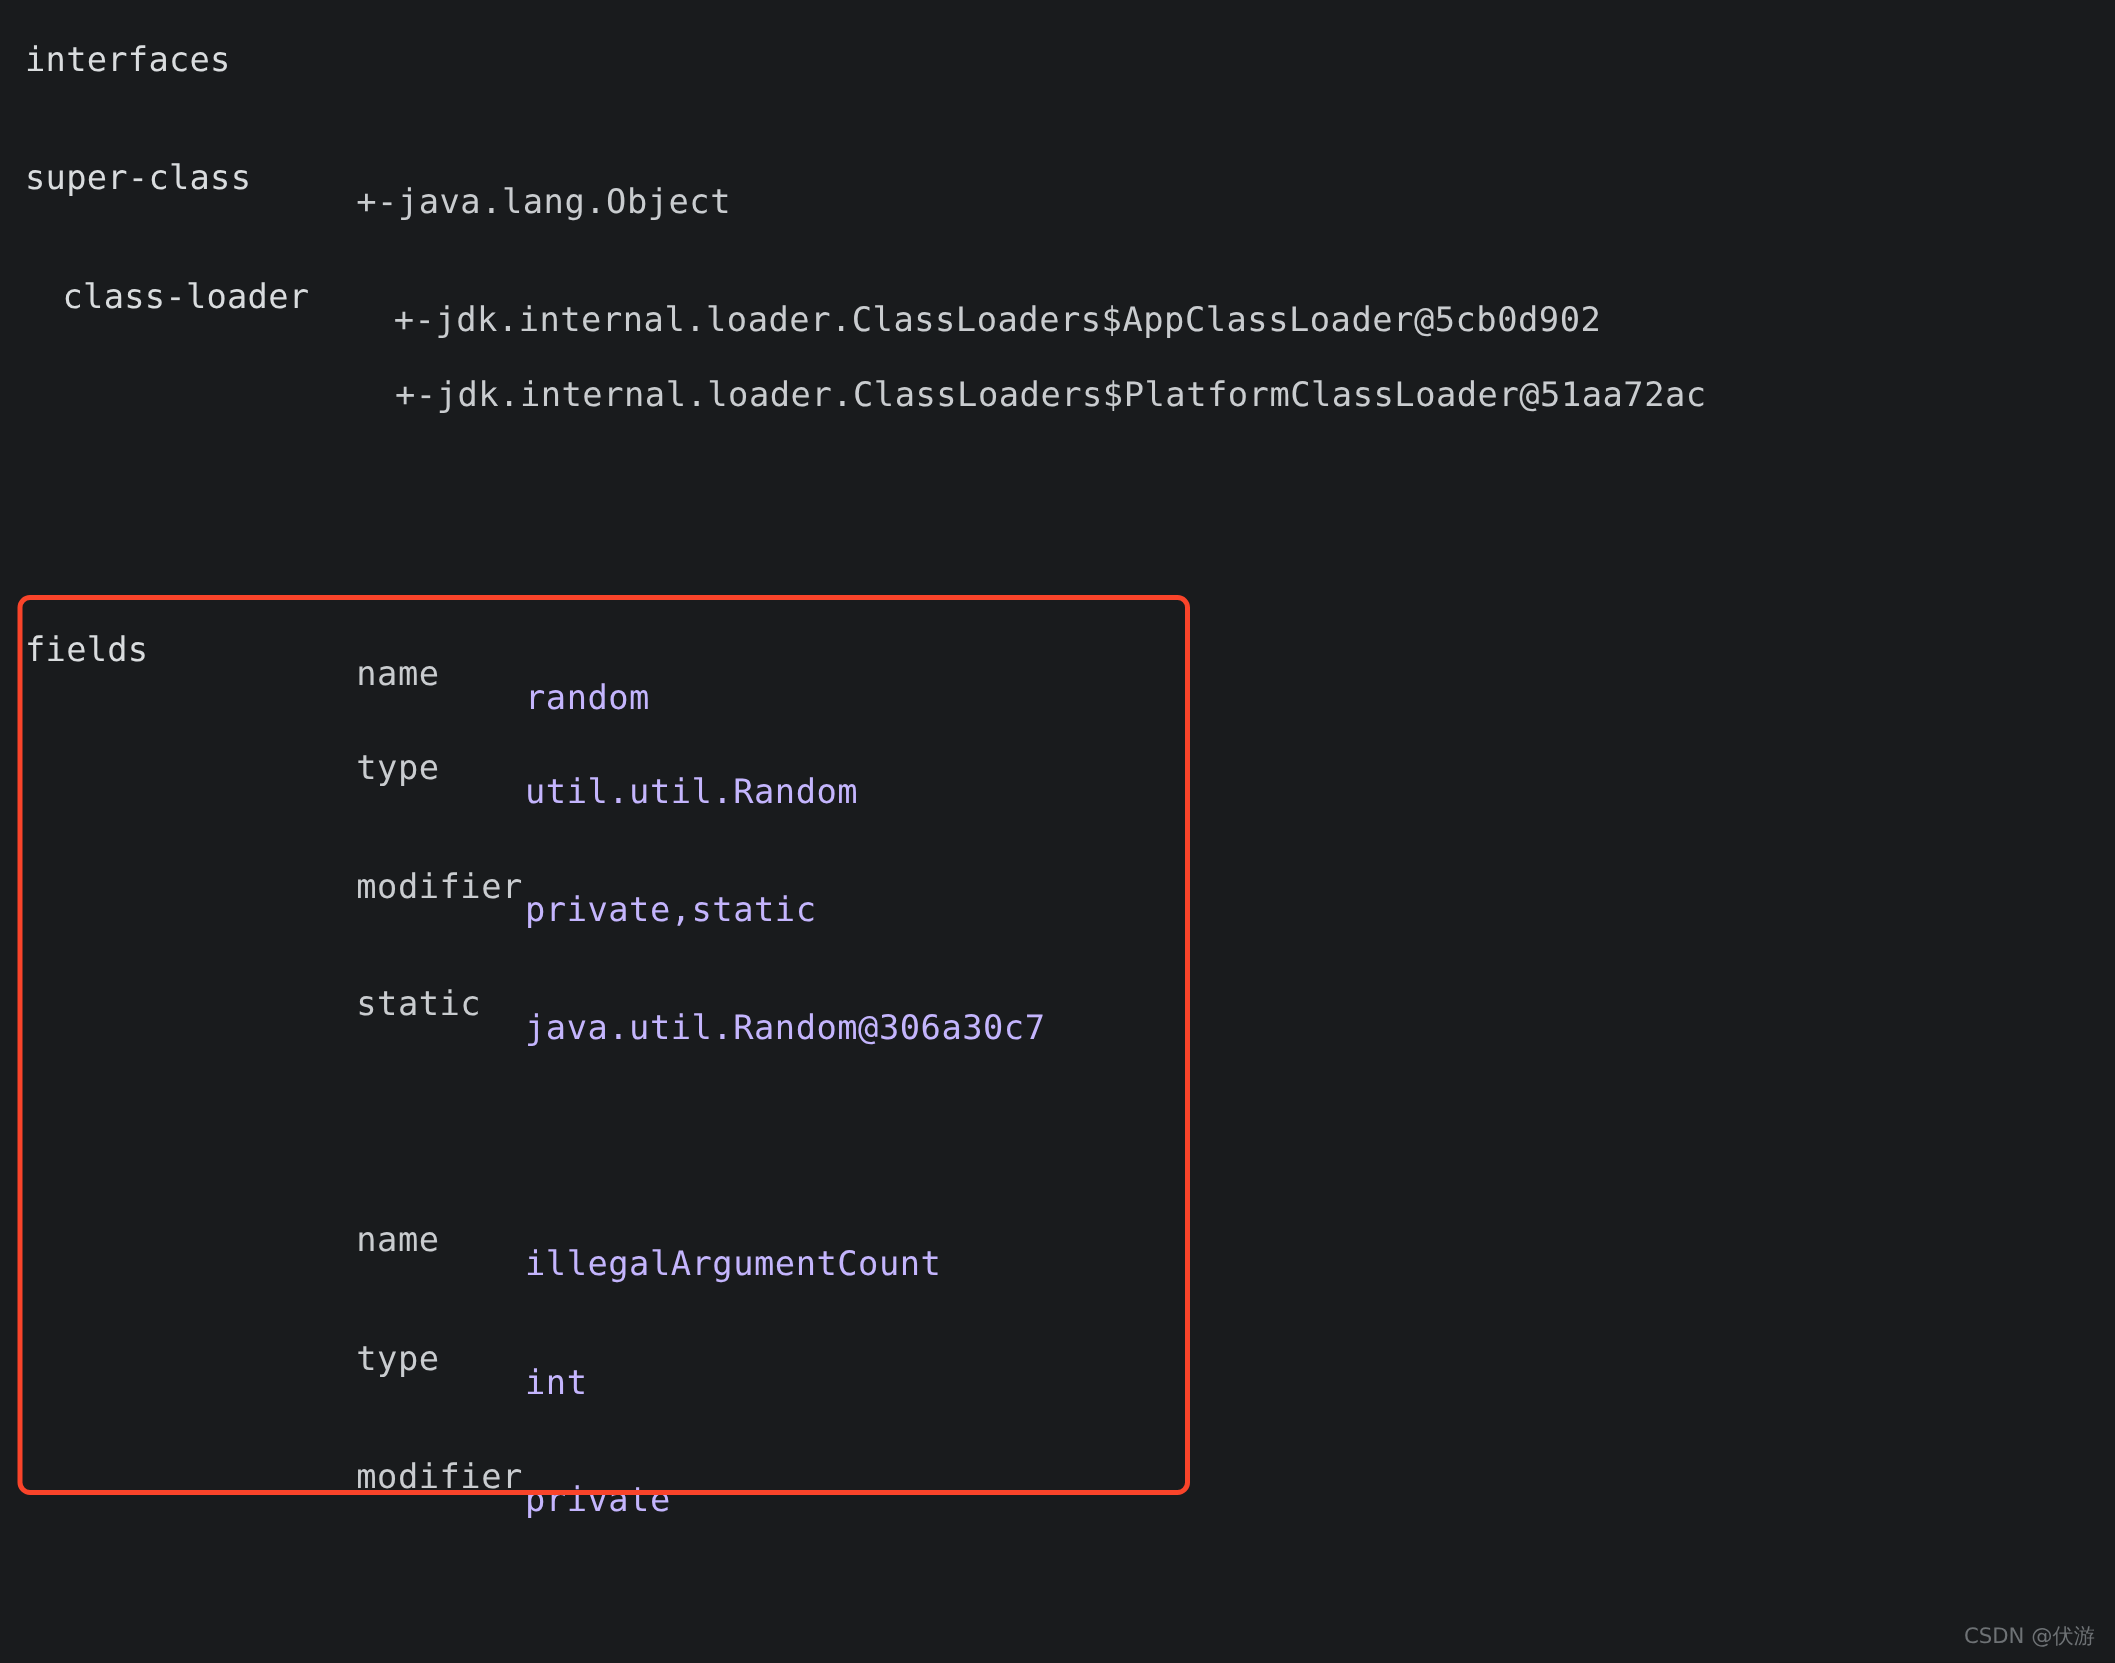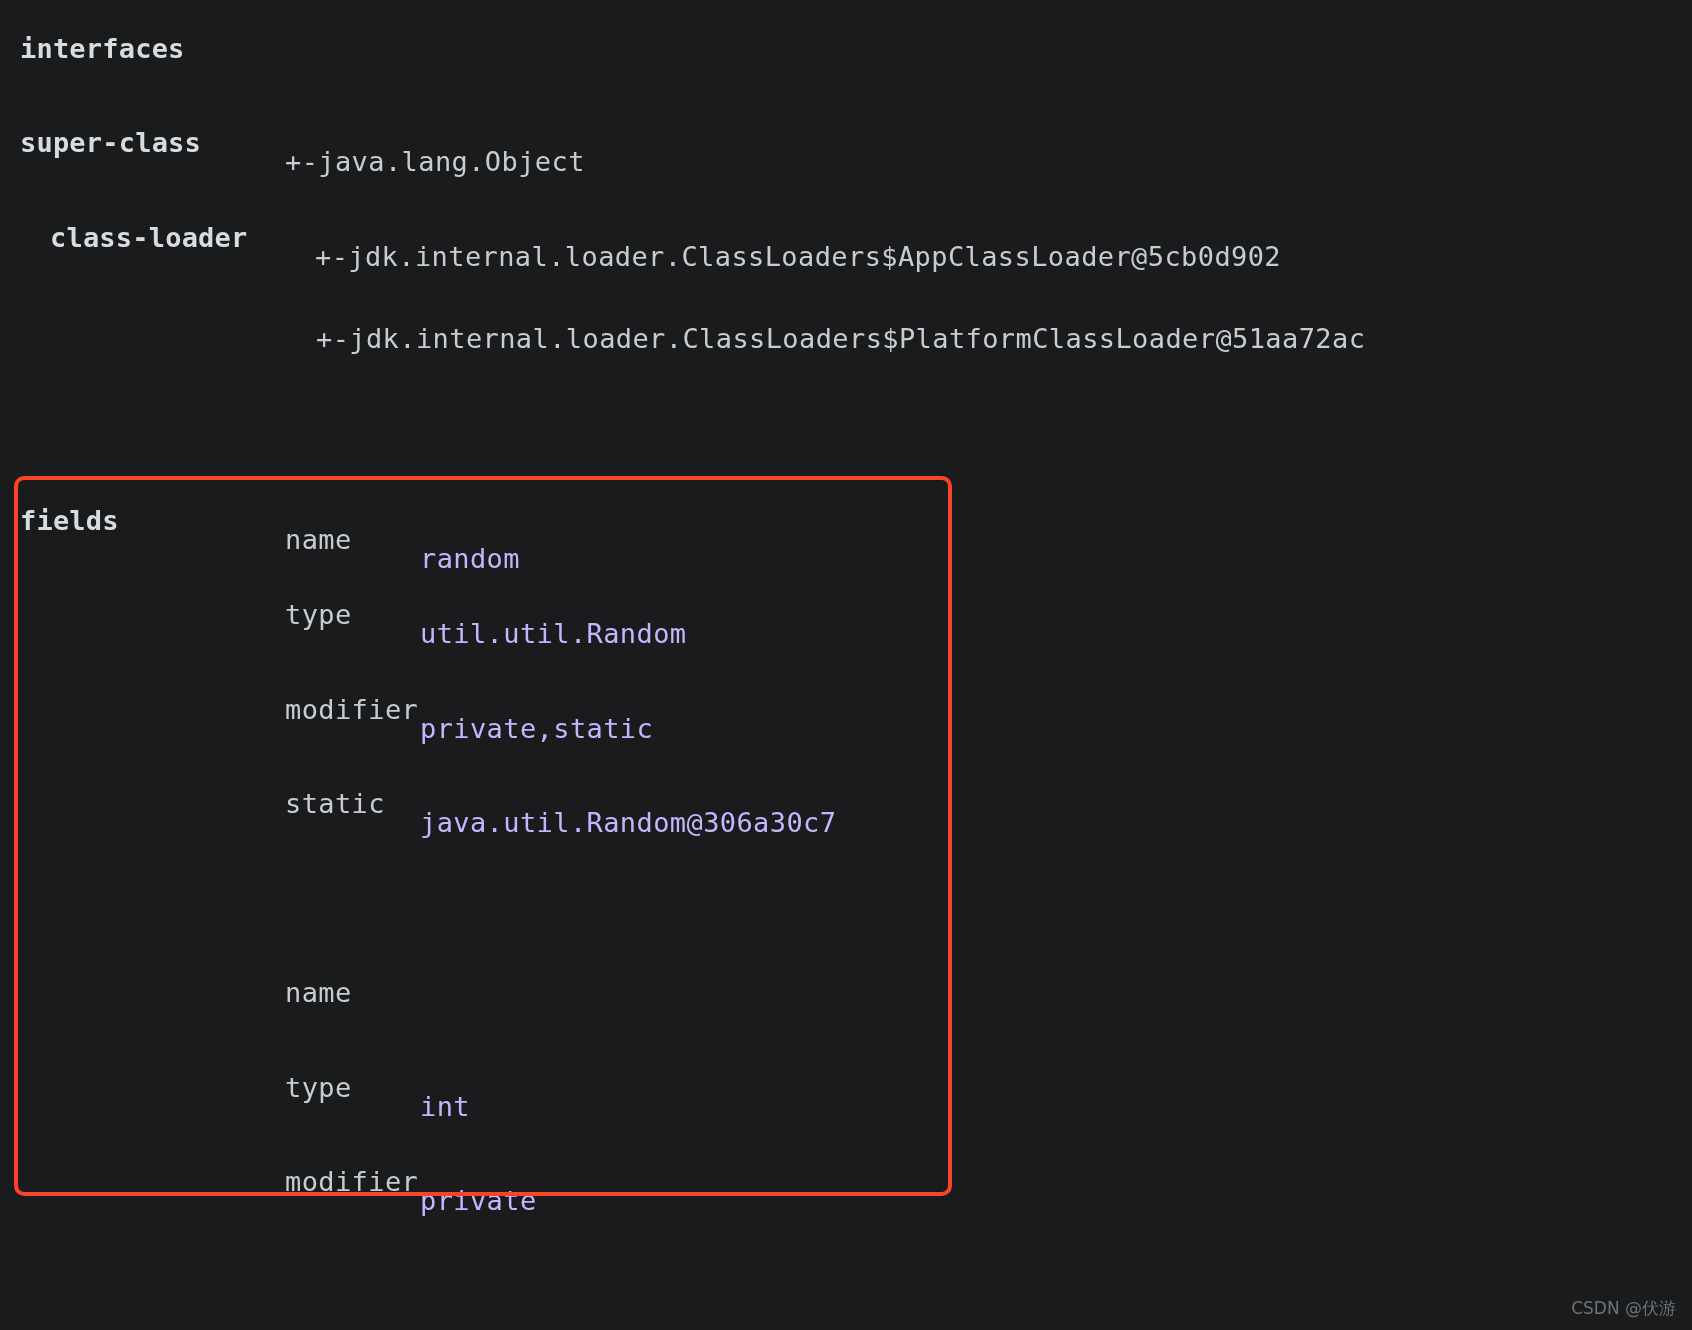--- a/index.html
+++ b/index.html
@@ -40,21 +40,21 @@
     position: absolute;
     white-space: pre;
     font-size: 27px;
     line-height: 48px;
     letter-spacing: 0.4px;
     color: #cfd2d4;
   }
 
   .cell.key {
     left: 20px;
-    font-weight: 700;
+    font-weight: 400;
     color: #d9dcde;
     letter-spacing: 0.2px;
   }
 
   .cell.subkey {
     left: 285px;
     color: #c9cccf;
   }
 
   .cell.val {
@@ -116,21 +116,21 @@
     <div class="row" style="top:100px;">
       <span class="cell key">super-class</span>
       <span class="cell treeval">+-java.lang.Object</span>
     </div>
 
     <div class="row" style="top:195px;margin-left:30px;">
       <span class="cell key">class-loader</span>
       <span class="cell treeval">+-jdk.internal.loader.ClassLoaders$AppClassLoader@5cb0d902</span>
     </div>
 
-    <div class="row" style="top:296px;">
+    <div class="row" style="top:274px;">
       <span class="cell treeval indent">+-jdk.internal.loader.ClassLoaders$PlatformClassLoader@51aa72ac</span>
     </div>
 
 
     <div class="row" style="top:478px;">
       <span class="cell key">fields</span>
       <span class="cell subkey">name</span>
       <span class="cell val">random</span>
     </div>
 
@@ -144,20 +144,21 @@
       <span class="cell val modval">private,static</span>
     </div>
 
     <div class="row" style="top:761px;">
       <span class="cell subkey">static</span>
       <span class="cell val">java.util.Random@306a30c7</span>
     </div>
 
     <div class="row" style="top:950px;">
       <span class="cell subkey">name</span>
+      <span class="cell val">illegalArgumentCount</span>
     </div>
 
     <div class="row" style="top:1045px;">
       <span class="cell subkey">type</span>
       <span class="cell val">int</span>
     </div>
 
     <div class="row" style="top:1139px;">
       <span class="cell subkey">modifier</span>
       <span class="cell val modval">private</span>

